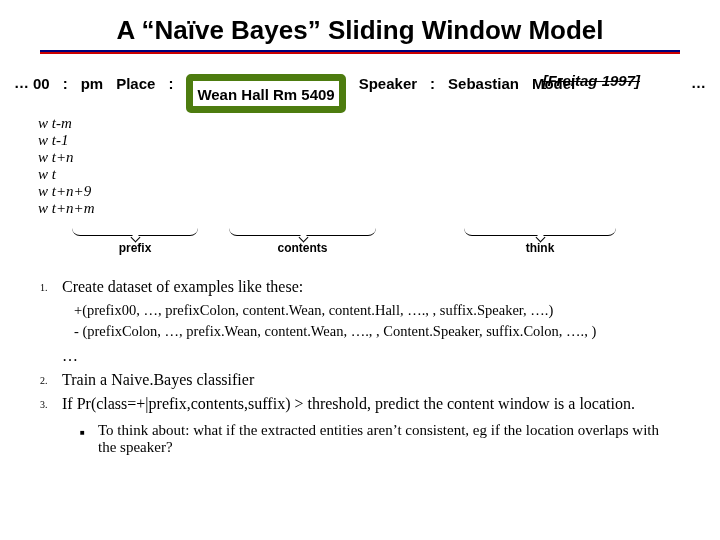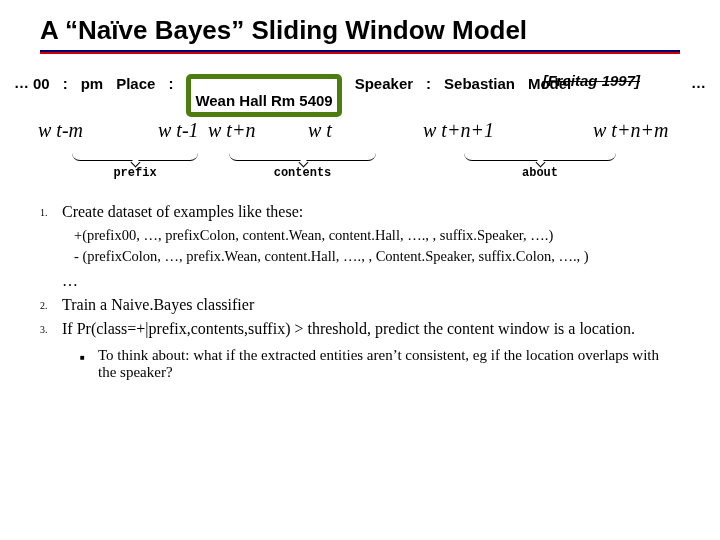--- a/index.html
+++ b/index.html
@@ -11,21 +11,21 @@
     color: #000;
     background: #fff;
   }
   .slide {
     width: 100%;
     height: 100%;
     position: relative;
     box-sizing: border-box;
   }
   .title-block {
-    text-align: left;
+    text-align: center;
     padding: 15px 40px 0 40px;
   }
   h1 {
     margin: 0;
     font-family: Verdana, Arial, sans-serif;
     font-weight: bold;
     font-size: 26px;
     line-height: 1.2;
     color: #000;
   }
@@ -60,37 +60,38 @@
   }
   .sentence {
     flex: 1;
     display: flex;
     flex-wrap: wrap;
     gap: 0 13px;
     line-height: 1.3;
   }
   .word { white-space: nowrap; }
   .box {
-    border: 5px solid #4d7c0f;
-    padding: 12px 4px 1px 4px;
+    border: 7px solid #4d7c0f;
+    padding: 4px 4px 1px 4px;
     border-radius: 5px;
     display: inline-block;
   }
   .wrow {
     display: flex;
     font-family: "Times New Roman", serif;
     font-style: italic;
-    font-size: 20px;
+    font-size: 15px;
     padding: 2px 30px 0 38px;
+    flex-direction: column;
   }
   .w-item { white-space: nowrap; }
   .braces {
     display: flex;
     padding: 4px 39px 0 60px;
-    font-family: Liberation Mono, monospace;
+    font-family: Liberation Sans, sans-serif;
     font-size: 12px;
     font-weight: bold;
   }
   .brace-block {
     position: relative;
     text-align: center;
     padding-top: 20px;
   }
   .brace-block::before {
     content: "";
@@ -183,40 +184,40 @@
       <span class="word">Model</span>
     </div>
     <div class="ellipsis-right">…</div>
   </div>
 
   <div class="wrow">
     <div class="w-item" style="width:120px"><span>w t-m</span></div>
     <div class="w-item" style="width:50px"><span>w t-1</span></div>
     <div class="w-item" style="width:100px"><span>w t+n</span></div>
     <div class="w-item" style="width:115px"><span>w t</span></div>
-    <div class="w-item" style="width:170px"><span>w t+n+1</span></div>
+    <div class="w-item" style="width:170px"><span>w t+n+9</span></div>
     <div class="w-item"><span>w t+n+m</span></div>
   </div>
 
   <div class="braces">
     <div class="brace-block" style="width:150px">prefix</div>
     <div style="width:5px"></div>
     <div class="brace-block" style="width:175px">contents</div>
     <div style="width:60px"></div>
-    <div class="brace-block" style="width:180px">about</div>
+    <div class="brace-block" style="width:180px">think</div>
   </div>
 
   <div class="content-block">
     <div class="num-line">
       <div class="num">1.</div>
       <div class="line-text">Create dataset of examples like these:</div>
     </div>
     <div class="sub-lines">
       <div>+(prefix00, …, prefixColon, content.Wean, content.Hall, …., , suffix.Speaker, ….)</div>
-      <div>- (prefixColon, …, prefix.Wean, content.Hall, …., , Content.Speaker, suffix.Colon, …., )</div>
+      <div>- (prefixColon, …, prefix.Wean, content.Wean, …., , Content.Speaker, suffix.Colon, …., )</div>
     </div>
     <div class="num-line">
       <div class="num"></div>
       <div class="line-text">…</div>
     </div>
     <div class="num-line">
       <div class="num">2.</div>
       <div class="line-text">Train a Naive.Bayes classifier</div>
     </div>
     <div class="num-line">

